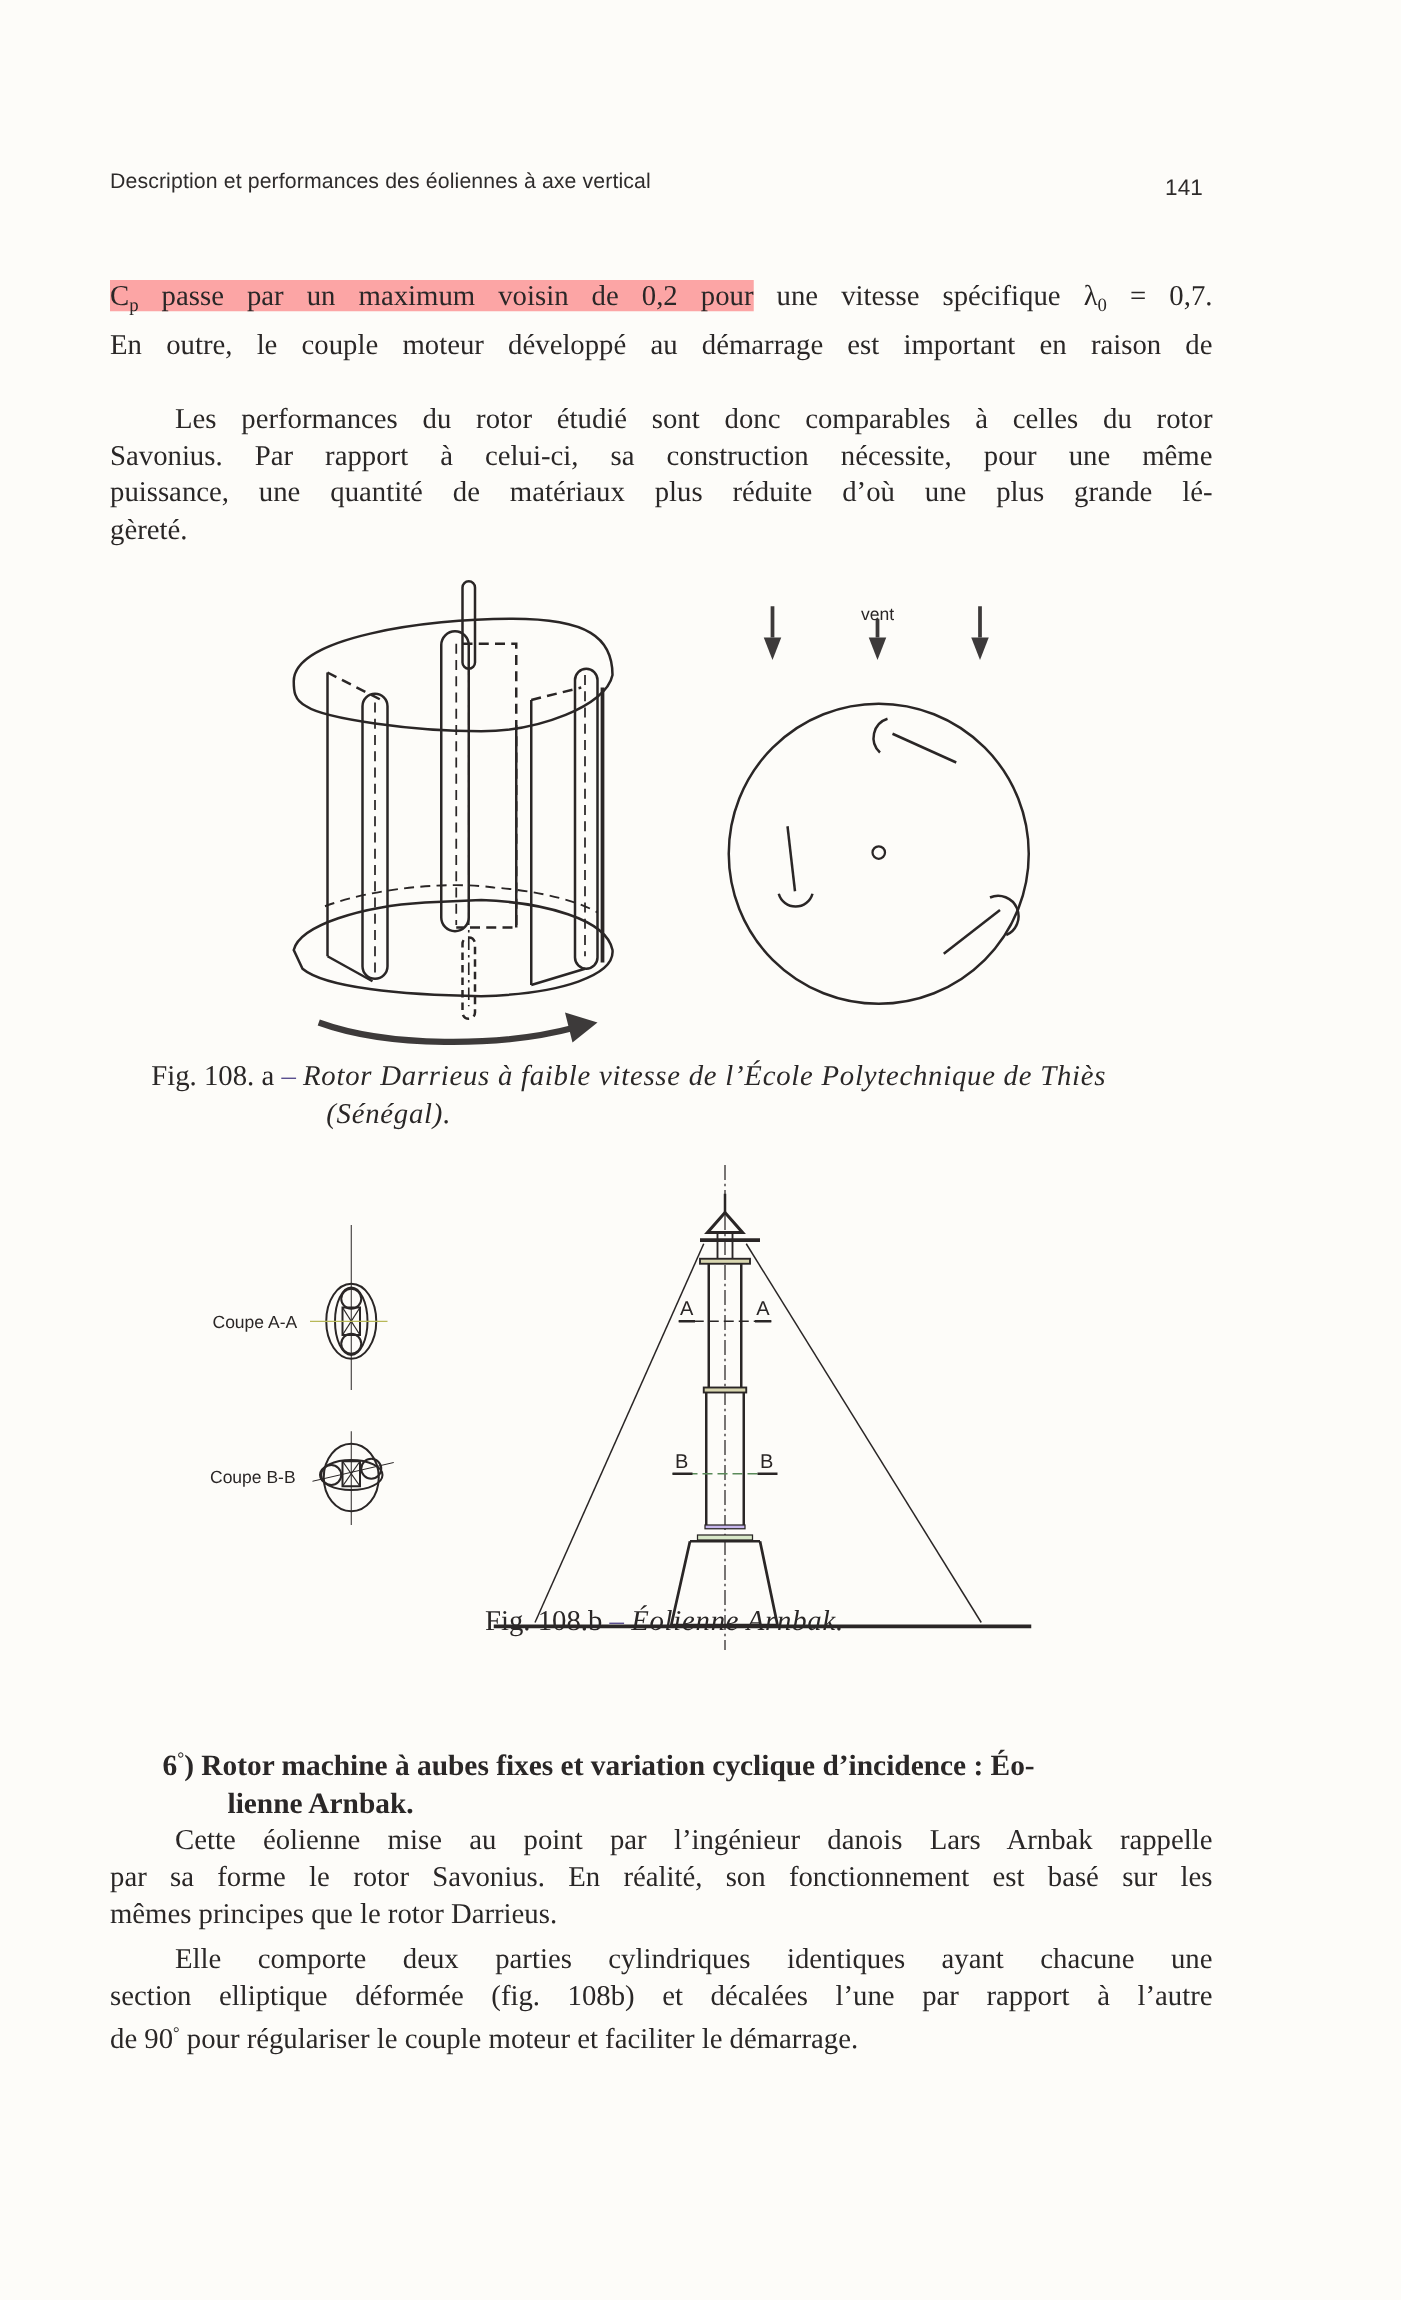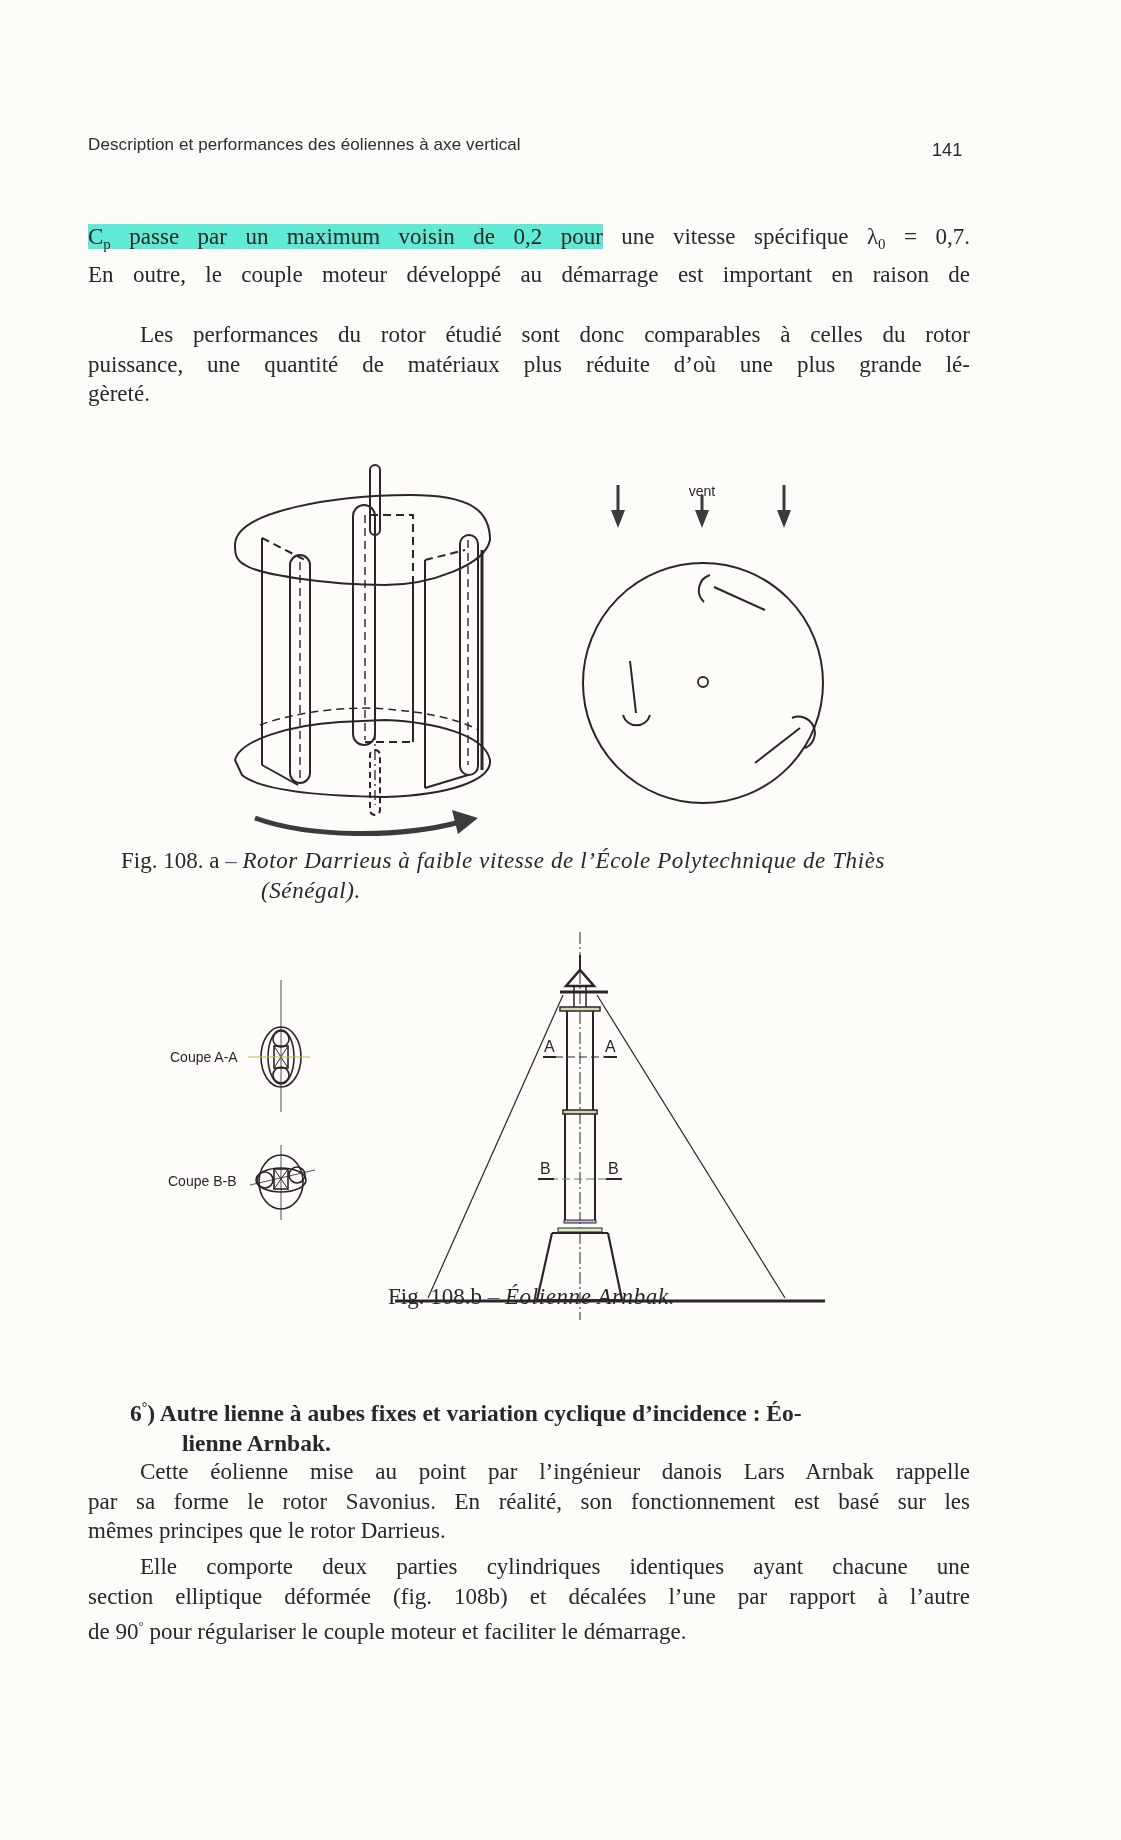--- a/index.html
+++ b/index.html
@@ -15,41 +15,42 @@
     font-size: 17px; color: #2e2b2b; letter-spacing: 0.1px;
   }
   .para {
     position: absolute; left: 88px; width: 882px;
     font-size: 23px; line-height: 29.5px; text-align: justify;
     text-align-last: left;
   }
   .para .line { display: block; text-align: justify; text-align-last: justify; white-space: nowrap; }
   .para .line.last { text-align-last: left; }
   .indent { text-indent: 52px; }
-  .hl { background: #5eead4; }
+  .hl { background: #fca5a5; }
   .sub { font-size: 15px; vertical-align: -5px; }
   .caption { font-size: 23px; margin-left: 33px; }
   .caption i { font-style: italic; letter-spacing: 0.6px; }
   .dash { color: #5a4f8f; }
   .heading { font-weight: bold; font-size: 23.5px; line-height: 30px; }
   svg text { font-family: "Liberation Sans", "DejaVu Sans", sans-serif; }
 </style>
 </head>
 <body>
 
 <div class="abs running-head" style="left:88px; top:135px;">Description et performances des éoliennes à axe vertical</div>
 <div class="abs running-head" style="left:932px; top:140px; font-size:18px;">141</div>
 
 <div class="para" style="top:222px;">
   <span class="line"><span class="hl"><span>C</span><span class="sub">p</span><span> passe par un maximum voisin de 0,2 pour</span></span><span> une vitesse spécifique λ</span><span class="sub">0</span><span> = 0,7.</span></span>
   <span class="line">En outre, le couple moteur développé au démarrage est important en raison de</span>
 </div>
 
 <div class="para" style="top:320px;">
   <span class="line indent">Les performances du rotor étudié sont donc comparables à celles du rotor</span>
+  <span class="line">Savonius. Par rapport à celui-ci, sa construction nécessite, pour une même</span>
   <span class="line">puissance, une quantité de matériaux plus réduite d’où une plus grande lé-</span>
   <span class="line last">gèreté.</span>
 </div>
 
 <svg class="abs" style="left:220px; top:460px;" width="660" height="380" viewBox="0 0 660 380">
   <g stroke="#2a2626" fill="none" stroke-width="2">
 
     <path d="M 15 85 C 15 50, 120 35, 190 35 C 250 35, 270 50, 270 80 C 265 105, 210 125, 165 125 C 110 125, 40 115, 25 105 C 15 100, 15 92, 15 85 Z"></path>
 
     <path d="M 15 300 C 20 280, 70 265, 120 262 L 165 260 C 215 262, 265 275, 270 300 C 272 320, 230 335, 165 337 C 100 336, 40 330, 22 315 Z" stroke-dasharray="0"></path>
@@ -177,21 +178,21 @@
     <text x="380" y="254" font-size="16">B</text>
     <text x="448" y="254" font-size="16">B</text>
   </g>
 </svg>
 
 <div class="abs caption" style="left:355px; top:1284px;">
   <span>Fig. 108.b</span><span class="dash"> – </span><i>Éolienne Arnbak.</i>
 </div>
 
 <div class="abs heading" style="left:130px; top:1393px; width:840px;">
-  <div style="white-space:nowrap;"><span>6</span><sup style="font-size:14px;">°</sup><span>) Autre lienne à aubes fixes et variation cyclique d’incidence : Éo-</span></div>
+  <div style="white-space:nowrap;"><span>6</span><sup style="font-size:14px;">°</sup><span>) Rotor machine à aubes fixes et variation cyclique d’incidence : Éo-</span></div>
   <div style="padding-left:52px;">lienne Arnbak.</div>
 </div>
 
 <div class="para" style="top:1457px;">
   <span class="line indent">Cette éolienne mise au point par l’ingénieur danois Lars Arnbak rappelle</span>
   <span class="line">par sa forme le rotor Savonius. En réalité, son fonctionnement est basé sur les</span>
   <span class="line last">mêmes principes que le rotor Darrieus.</span>
 </div>
 
 <div class="para" style="top:1552px;">

